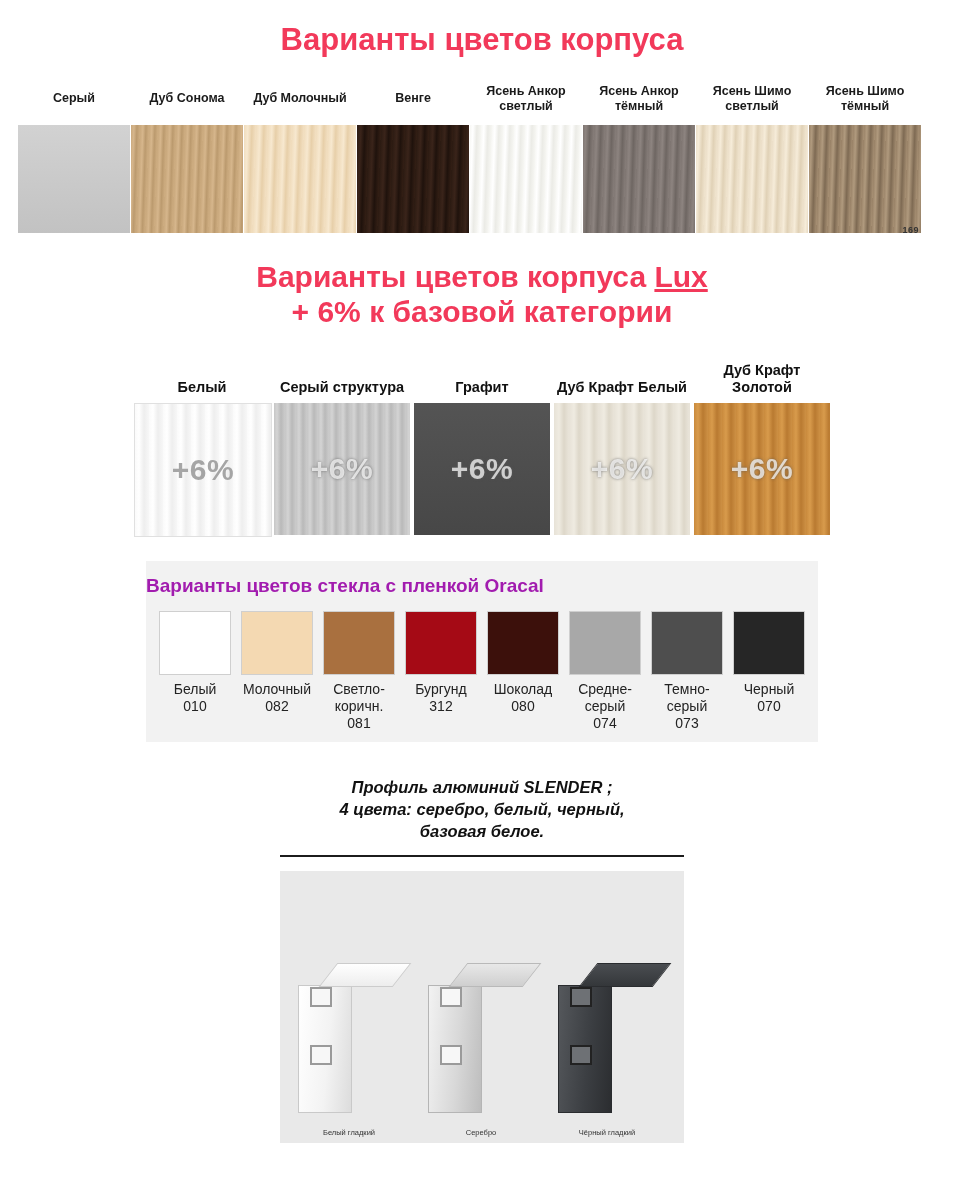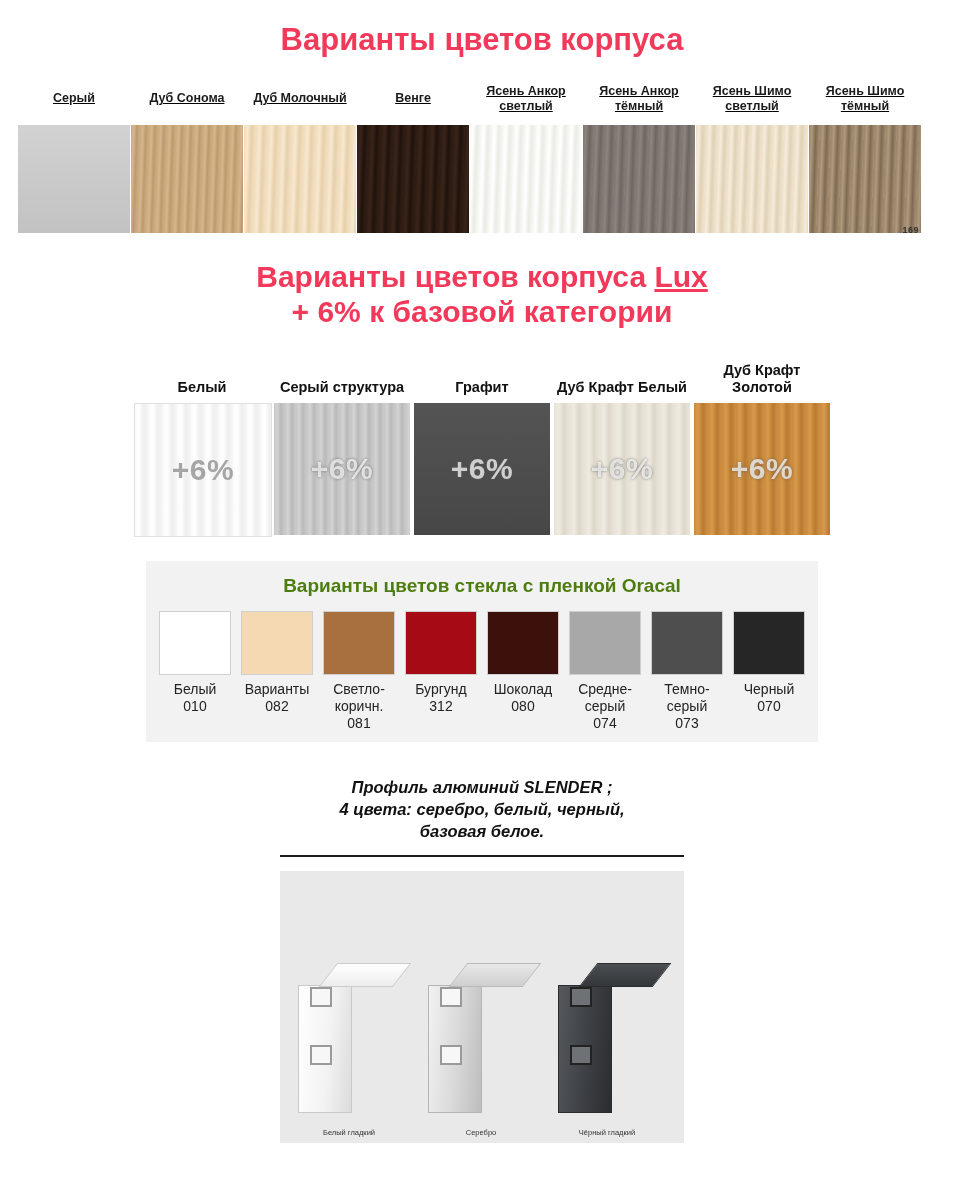--- a/index.html
+++ b/index.html
@@ -31,21 +31,20 @@
     margin-top: 26px;
   }
   .heading u { text-decoration: underline; }
 
   
   .strip-base {
     display: flex;
     width: 928px;
     margin: 14px auto 16px auto;
     position: relative;
-    text-decoration: underline;
   }
   .base-cell {
     width: 112px;
     margin-right: 1px;
     position: relative;
   }
   .base-cell:last-child { margin-right: 0; }
   .base-label {
     text-align: center;
     font-size: 12.5px;
@@ -120,24 +119,24 @@
 
   
   .oracal-block {
     width: 672px;
     margin: 24px auto 0 auto;
     background: #f2f2f2;
     padding: 10px 0 10px 0;
     box-sizing: border-box;
   }
   .oracal-title {
-    text-align: center;
+    text-align: left;
     font-size: 19px;
     font-weight: bold;
-    color: #4d7c0f;
+    color: #a21caf;
     margin: 4px 0 14px 0;
   }
   .oracal-row {
     display: flex;
     justify-content: center;
   }
   .or-cell {
     width: 78px;
     margin: 0 2px;
     display: flex;
@@ -351,21 +350,21 @@
       <div class="or-sw" style="background:#ffffff;"></div>
       <div class="or-label">
         <div>Белый</div>
         <div>010</div>
       </div>
     </div>
 
     <div class="or-cell">
       <div class="or-sw" style="background:#f4d9b2;"></div>
       <div class="or-label">
-        <div>Варианты</div>
+        <div>Молочный</div>
         <div>082</div>
       </div>
     </div>
 
     <div class="or-cell">
       <div class="or-sw" style="background:#a9703f;"></div>
       <div class="or-label">
         <div>Светло-коричн.</div>
         <div>081</div>
       </div>

